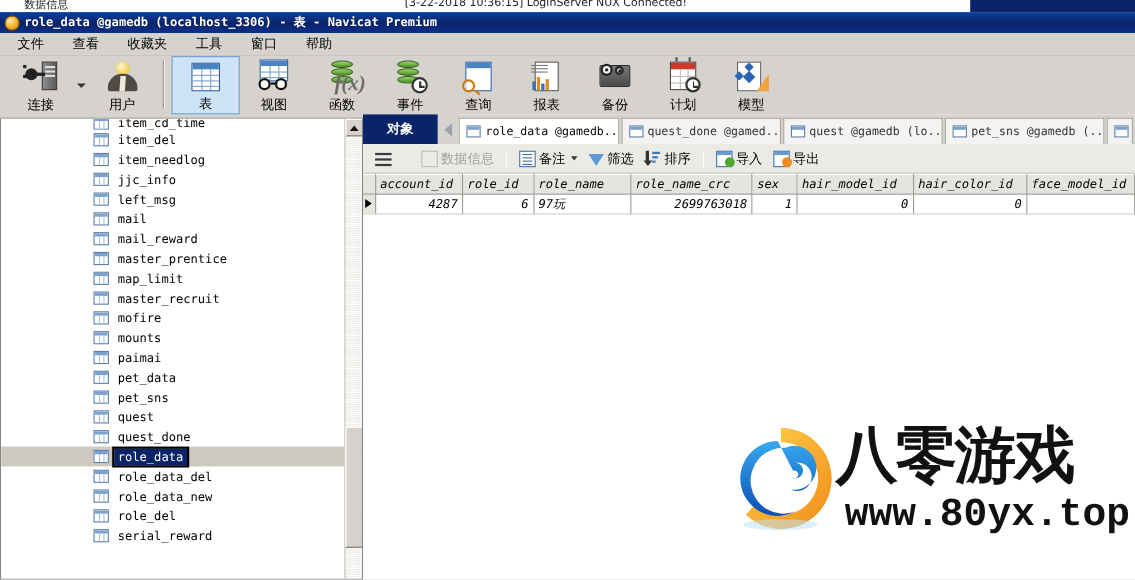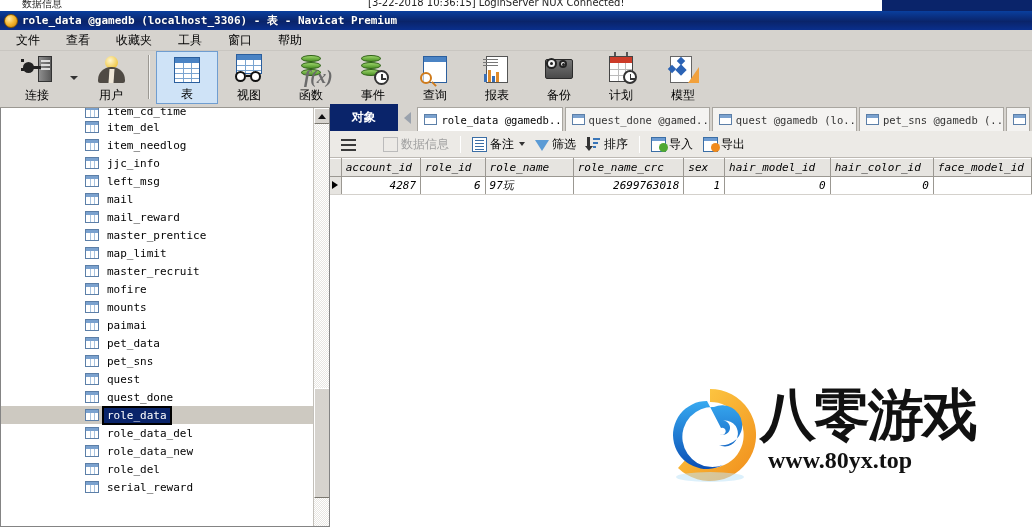--- a/index.html
+++ b/index.html
@@ -467,21 +467,21 @@
   .wm-swirl {
     position:absolute; left:0; top:0; width:100px; height:100px;
   }
   .wm-text {
     position:absolute; left:100px; top:2px;
     font-family:"DejaVu Sans", sans-serif; font-weight:bold; font-size:56px;
     color:#111; letter-spacing:-2px; line-height:1;
   }
   .wm-url {
     position:absolute; left:108px; top:62px;
-    font-family:Liberation Serif, serif; font-weight:bold; font-size:24px;
+    font-family:Liberation Mono, monospace; font-weight:bold; font-size:36px;
     color:#111; letter-spacing:0px;
   }
 </style>
 </head>
 <body>
 
 <div id="root">
 
   <div class="bg-strip">
     <span class="bg-txt l">数据信息</span>

